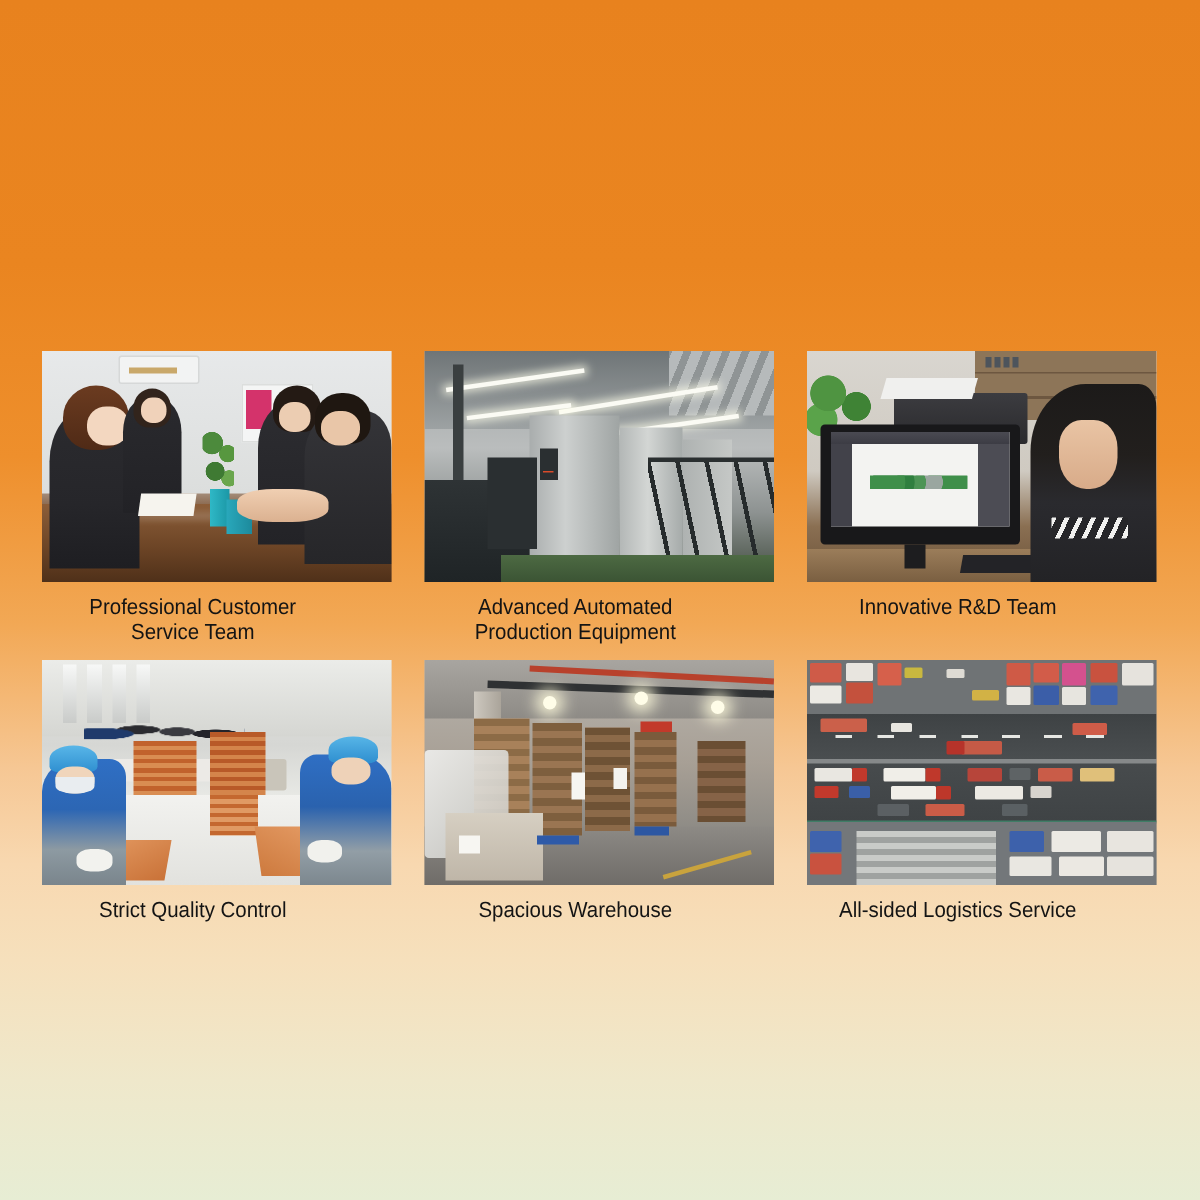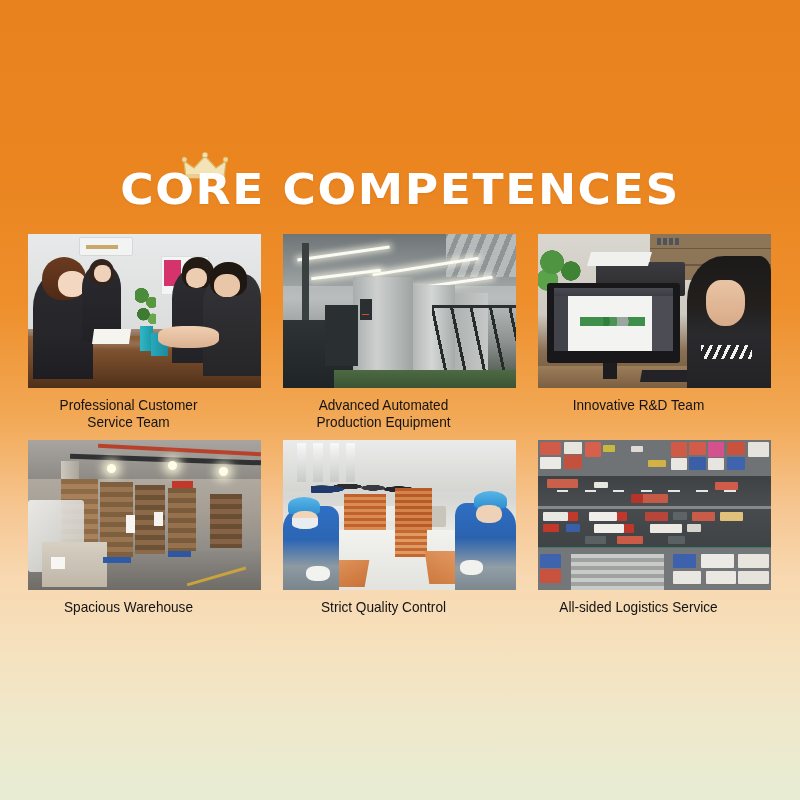--- a/index.html
+++ b/index.html
@@ -331,32 +331,20 @@
   .p6 .green-line { position:absolute; left:0; top:71%; width:100%; height:2px; background:#3f7d66; }
 
   
   #crown-icon svg { display:block; width:100%; height:100%; }
 </style>
 </head>
 <body>
 
 <div id="poster">
 
-  <div id="title-block">
-    <span id="crown-icon">
-      <svg viewBox="0 0 46 30" xmlns="http://www.w3.org/2000/svg">
-        <path d="M4 26 L2 9 L12 16 L23 4 L34 16 L44 9 L42 26 Z" fill="#F5E3B8" stroke="#D9B863" stroke-width="1.2"></path>
-        <path d="M4 26 L42 26 L41.2 22 L4.8 22 Z" fill="#E7CE91"></path>
-        <circle cx="2.4" cy="7.6" r="2.6" fill="#F0D69B" stroke="#D4AE57" stroke-width="0.8"></circle>
-        <circle cx="23" cy="3" r="2.8" fill="#F4DFAE" stroke="#D4AE57" stroke-width="0.8"></circle>
-        <circle cx="43.6" cy="7.6" r="2.6" fill="#F0D69B" stroke="#D4AE57" stroke-width="0.8"></circle>
-      </svg>
-    </span>
-    <h1 id="page-title">CORE COMPETENCES</h1>
-  </div>
 
   <div id="grid">
 
     <div class="cell">
       <div class="photo p1">
         <div class="wall"></div>
         <div class="ac"></div>
         <div class="board"></div>
         <div class="board-pink"></div>
         <div class="table"></div>
@@ -435,50 +423,20 @@
         <div class="head"></div>
         <div class="face"></div>
         <div class="collar"></div>
       </div>
       <p class="caption">
         <span>Innovative R&amp;D Team</span>
       </p>
     </div>
 
     <div class="cell row2">
-      <div class="photo p5">
-        <div class="roof"></div>
-        <div class="red-pipe"></div>
-        <div class="blk-beam"></div>
-        <div class="lamp1"></div>
-        <div class="lamp2"></div>
-        <div class="lamp3"></div>
-        <div class="pillar"></div>
-        <div class="floor"></div>
-        <div class="yellow-line"></div>
-        <div class="palletA"></div>
-        <div class="palletB"></div>
-        <div class="palletC"></div>
-        <div class="palletD"></div>
-        <div class="palletE"></div>
-        <div class="wrapped"></div>
-        <div class="wrapped2"></div>
-        <div class="label1"></div>
-        <div class="label2"></div>
-        <div class="label3"></div>
-        <div class="sign"></div>
-        <div class="skid1"></div>
-        <div class="skid2"></div>
-      </div>
-      <p class="caption">
-        <span>Spacious Warehouse</span>
-      </p>
-    </div>
-
-    <div class="cell row2">
       <div class="photo p4">
         <div class="bgwall"></div>
         <div class="win" style="left:6%"></div>
         <div class="win" style="left:13%"></div>
         <div class="win" style="left:20%"></div>
         <div class="win" style="left:27%"></div>
         <div class="bgpeople"></div>
         <div class="table-mid"></div>
         <div class="crate"></div>
         <div class="stackA"></div>
@@ -496,20 +454,50 @@
         <div class="capR"></div>
         <div class="faceR"></div>
         <div class="gloveR"></div>
       </div>
       <p class="caption">
         <span>Strict Quality Control</span>
       </p>
     </div>
 
     <div class="cell row2">
+      <div class="photo p5">
+        <div class="roof"></div>
+        <div class="red-pipe"></div>
+        <div class="blk-beam"></div>
+        <div class="lamp1"></div>
+        <div class="lamp2"></div>
+        <div class="lamp3"></div>
+        <div class="pillar"></div>
+        <div class="floor"></div>
+        <div class="yellow-line"></div>
+        <div class="palletA"></div>
+        <div class="palletB"></div>
+        <div class="palletC"></div>
+        <div class="palletD"></div>
+        <div class="palletE"></div>
+        <div class="wrapped"></div>
+        <div class="wrapped2"></div>
+        <div class="label1"></div>
+        <div class="label2"></div>
+        <div class="label3"></div>
+        <div class="sign"></div>
+        <div class="skid1"></div>
+        <div class="skid2"></div>
+      </div>
+      <p class="caption">
+        <span>Spacious Warehouse</span>
+      </p>
+    </div>
+
+    <div class="cell row2">
       <div class="photo p6">
         <div class="yard-top"></div>
 
         <div class="ctr" style="left:1%;  top:1%;  width:9%;  height:9%;  background:#cf5b48"></div>
         <div class="ctr" style="left:1%;  top:11%; width:9%;  height:8%;  background:#eceae4"></div>
         <div class="ctr" style="left:11%; top:1%;  width:8%;  height:8%;  background:#e8e5df"></div>
         <div class="ctr" style="left:11%; top:10%; width:8%;  height:9%;  background:#c4513d"></div>
         <div class="ctr" style="left:20%; top:1%;  width:7%;  height:10%; background:#d6604b"></div>
         <div class="ctr" style="left:57%; top:1%;  width:7%;  height:10%; background:#cf5a46"></div>
         <div class="ctr" style="left:57%; top:12%; width:7%;  height:8%;  background:#e9e7e1"></div>

